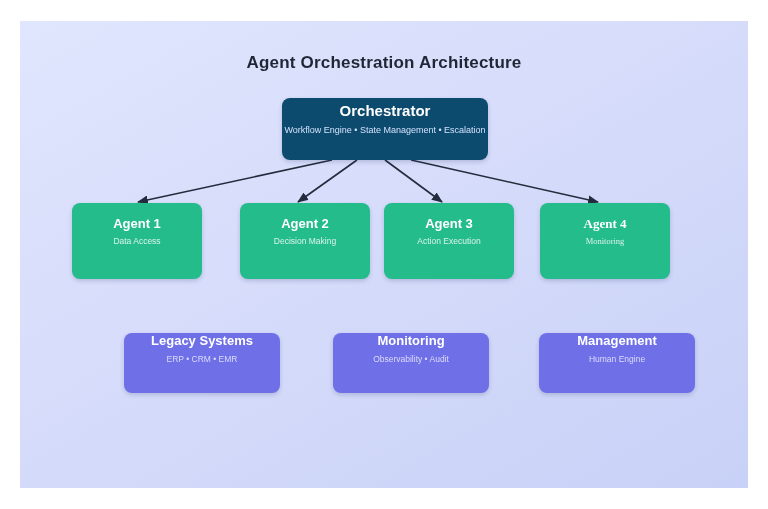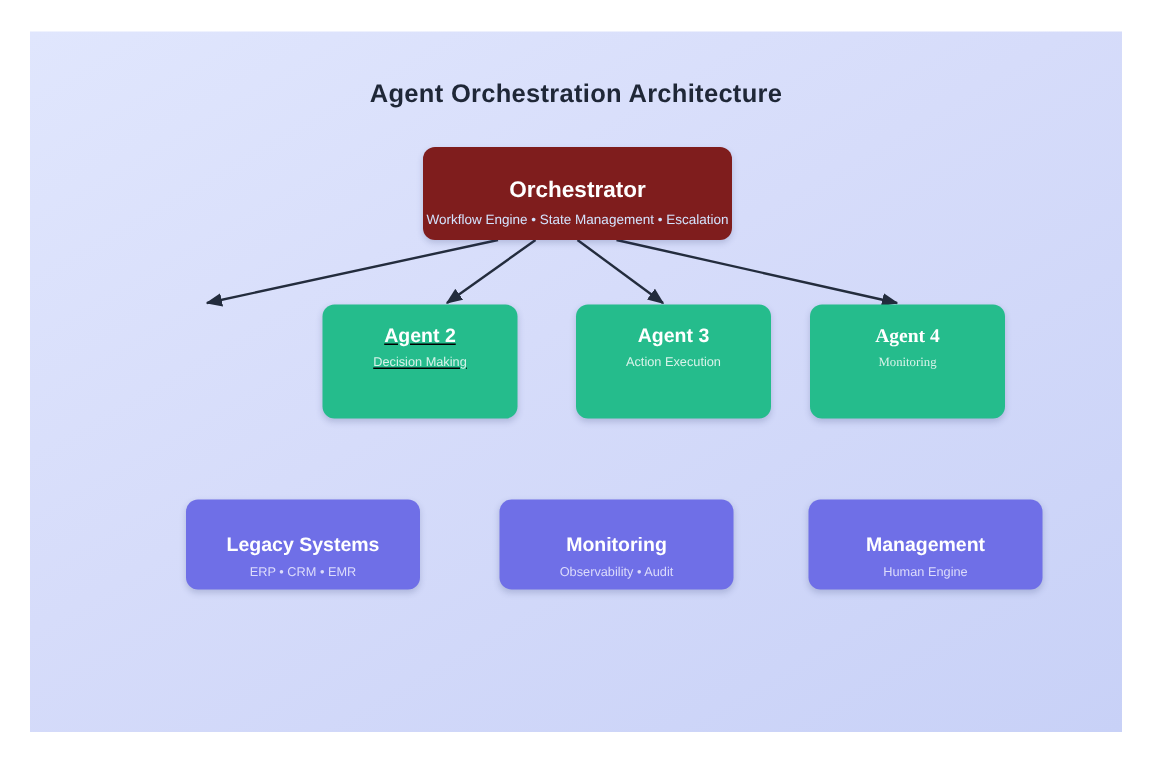--- a/index.html
+++ b/index.html
@@ -49,48 +49,48 @@
     color: #ffffff;
   }
   .node .node-subtitle {
     color: rgba(255, 255, 255, 0.85);
   }
   #orchestrator {
     left: 282px;
     top: 98px;
     width: 206px;
     height: 62px;
-    background: #7f1d1d;
-    padding-top: 20px;
+    background: #0c4a6e;
+    padding-top: 4px;
     gap: 5px;
   }
   #orchestrator .node-title { font-size: 15px; line-height: 18px; }
   #orchestrator .node-subtitle { font-size: 9px; line-height: 11px; color: #d3e2fc; }
 
   .agent-node {
     top: 203px;
     width: 130px;
     height: 76px;
     background: #25bc8c;
     padding-top: 13px;
     gap: 4px;
   }
   .agent-node .node-title { font-size: 13px; line-height: 16px; }
   .agent-node .node-subtitle { font-size: 8.5px; line-height: 10px; color: #d9f3ea; }
   #agent-1 { left: 72px; }
-  #agent-2 { left: 215px; text-decoration: underline; }
+  #agent-2 { left: 240px; }
   #agent-3 { left: 384px; }
   #agent-4 { left: 540px; font-family: Liberation Serif, serif; }
 
   .system-node {
     top: 333px;
     width: 156px;
     height: 60px;
     background: #6f6fe7;
-    padding-top: 22px;
+    padding-top: 0;
     gap: 5px;
   }
   .system-node .node-title { font-size: 13px; line-height: 16px; }
   .system-node .node-subtitle { font-size: 8.5px; line-height: 10px; color: #dcdcfb; }
   #system-legacy { left: 124px; }
   #system-monitoring { left: 333px; }
   #system-escalation { left: 539px; }
 
   #arrow-layer {
     position: absolute;
@@ -120,20 +120,24 @@
     <line x1="357" y1="160" x2="298" y2="202" stroke="#232c3d" stroke-width="1.6" marker-end="url(#arrowhead)"></line>
     <line x1="385" y1="160" x2="442" y2="202" stroke="#232c3d" stroke-width="1.6" marker-end="url(#arrowhead)"></line>
     <line x1="411" y1="160" x2="598" y2="202" stroke="#232c3d" stroke-width="1.6" marker-end="url(#arrowhead)"></line>
   </svg>
 
   <div id="orchestrator" class="node">
     <div class="node-title">Orchestrator</div>
     <div class="node-subtitle">Workflow Engine • State Management • Escalation</div>
   </div>
 
+  <div id="agent-1" class="node agent-node">
+    <div class="node-title">Agent 1</div>
+    <div class="node-subtitle">Data Access</div>
+  </div>
 
   <div id="agent-2" class="node agent-node">
     <div class="node-title">Agent 2</div>
     <div class="node-subtitle">Decision Making</div>
   </div>
 
   <div id="agent-3" class="node agent-node">
     <div class="node-title">Agent 3</div>
     <div class="node-subtitle">Action Execution</div>
   </div>

